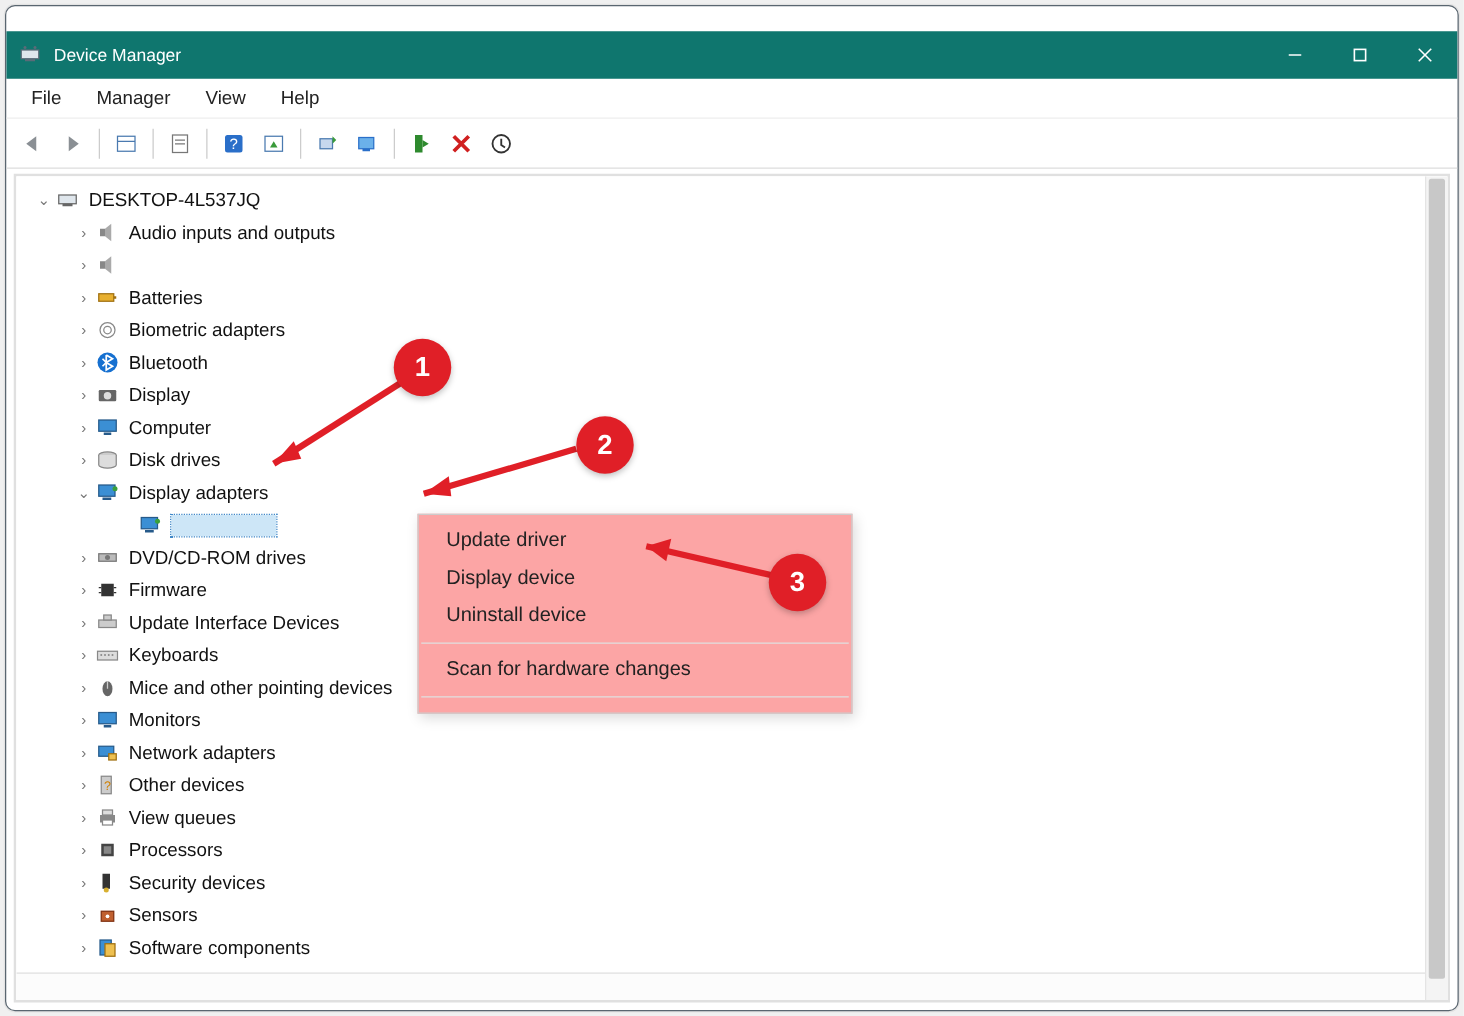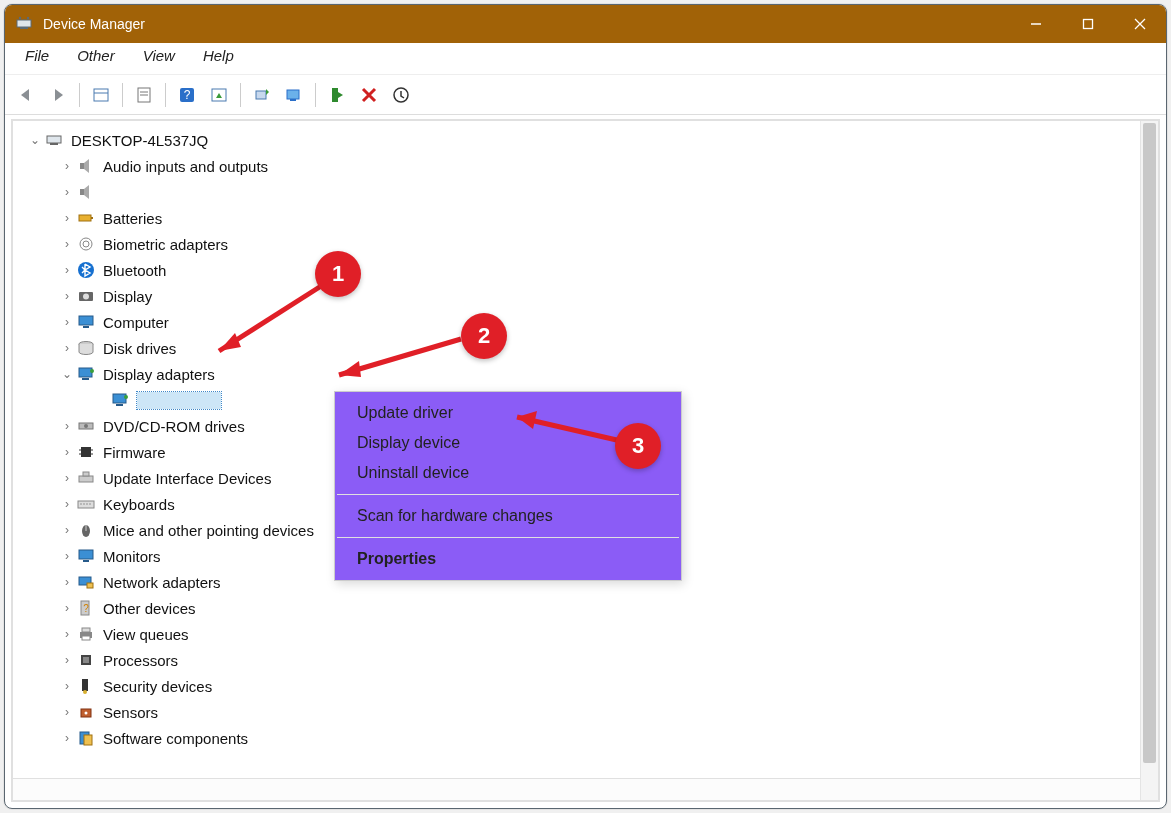--- a/index.html
+++ b/index.html
@@ -20,26 +20,27 @@
     border: 1px solid #5a6670;
     border-radius: 8px;
     overflow: hidden;
     display: flex;
     flex-direction: column;
     box-shadow: 0 0 0 1px rgba(0,0,0,0.05);
   }
   
   .titlebar {
     height: 38px;
-    background: #a16207;
+    background: #0f766e;
     color: #fff;
     display: flex;
     align-items: center;
     padding-left: 10px;
     flex-shrink: 0;
+    margin-top: 20px;
   }
   .titlebar .app-icon {
     width: 18px; height: 18px;
     margin-right: 10px;
     display: inline-flex;
     align-items: center;
     justify-content: center;
   }
   .titlebar .title {
     flex: 1;
@@ -52,27 +53,27 @@
     justify-content: center;
     color: #fff;
     font-size: 12px;
   }
   .win-btn svg { display:block; }
 
   
   .menubar {
     height: 32px;
     display: flex;
+    align-items: center;
     padding-left: 8px;
     font-size: 15px;
     color: #222;
     border-bottom: 1px solid #eee;
     gap: 4px;
     flex-shrink: 0;
-    font-style: italic;
   }
   .menu-item { padding: 4px 12px; }
 
   
   .toolbar {
     height: 40px;
     display: flex;
     align-items: center;
     padding-left: 6px;
     gap: 2px;
@@ -147,21 +148,21 @@
     background:#cde6f7;
     outline:1px dotted #4088c8;
     padding-right: 80px;
   }
 
   
   .context-menu {
     position:absolute;
     left: 321px; top: 270px;
     width: 348px;
-    background:#8b5cf6;
+    background:#fca5a5;
     border:1px solid #ccc;
     box-shadow: 2px 3px 10px rgba(0,0,0,0.15);
     padding:6px 0;
     font-size:16px;
     color:#222;
   }
   .ctx-item { padding:6px 22px; }
   .ctx-item.bold { font-weight:700; }
   .ctx-sep { height:1px; background:#e0e0e0; margin:6px 2px; }
 
@@ -212,21 +213,21 @@
     <div class="win-btn win-close">
       <svg width="12" height="12">
           <line x1="1" y1="1" x2="11" y2="11" stroke="#fff" stroke-width="1.3"></line>
           <line x1="11" y1="1" x2="1" y2="11" stroke="#fff" stroke-width="1.3"></line>
         </svg>
     </div>
   </div>
 
   <div class="menubar">
     <div class="menu-item">File</div>
-    <div class="menu-item">Other</div>
+    <div class="menu-item">Manager</div>
     <div class="menu-item">View</div>
     <div class="menu-item">Help</div>
   </div>
 
   <div class="toolbar">
     <div class="tool-btn">
         <svg class="ic" viewBox="0 0 18 18">
           <path d="M12 3 L4 9 L12 15 Z" fill="#8a8f94"></path>
         </svg>
       </div>
@@ -558,21 +559,20 @@
       <div class="tree-thumb"></div>
     </div>
 
     <div class="context-menu">
       <div class="ctx-item">Update driver</div>
       <div class="ctx-item">Display device</div>
       <div class="ctx-item">Uninstall device</div>
       <div class="ctx-sep"></div>
       <div class="ctx-item">Scan for hardware changes</div>
       <div class="ctx-sep"></div>
-      <div class="ctx-item bold">Properties</div>
     </div>
 
     <svg class="arrow" style="left:188px; top:148px;" width="140" height="100">
       <line x1="128" y1="12" x2="18" y2="82"></line>
       <polygon points="18,82 34,64 40,78"></polygon>
     </svg>
     <div class="annot-circle" style="left:302px; top:130px;">1</div>
 
     <svg class="arrow" style="left:308px; top:206px;" width="150" height="60">
       <line x1="140" y1="12" x2="18" y2="48"></line>

